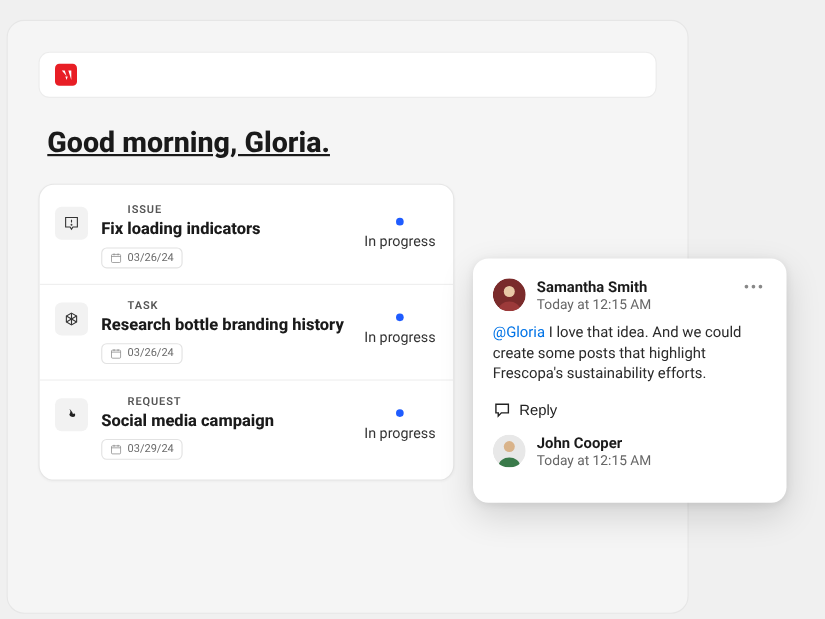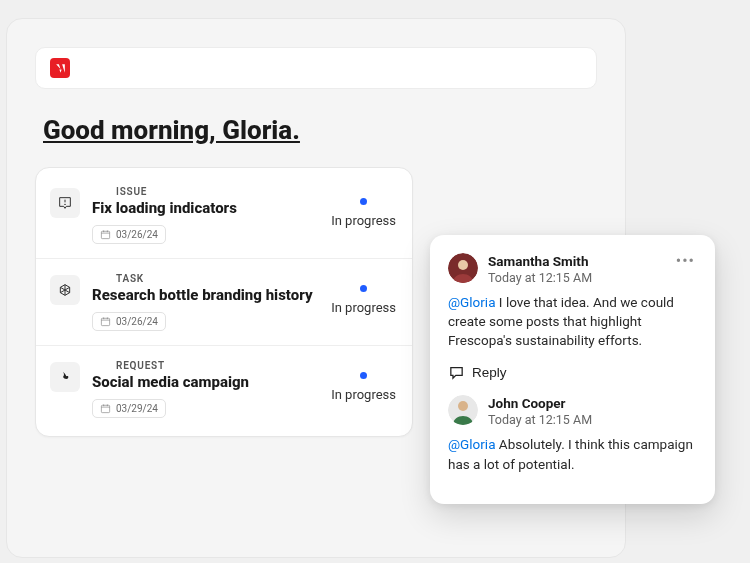--- a/index.html
+++ b/index.html
@@ -355,18 +355,15 @@
             <circle cx="15" cy="15" r="15" fill="#e8e8e8"></circle>
             <circle cx="15" cy="11" r="5" fill="#d9b38a"></circle>
             <path d="M5 30c0-6 5-9 10-9s10 3 10 9" fill="#3a7a4a"></path>
           </svg>
       </div>
       <div class="post-meta">
         <div class="post-name">John Cooper</div>
         <div class="post-time">Today at 12:15 AM</div>
       </div>
     </div>
-    <div class="post-body">
-      <span class="mention-tag">@Gloria</span><span> Absolutely. I think this campaign has a lot of potential.</span>
-    </div>
   </div>
 
 </div>
 
 </body></html>

